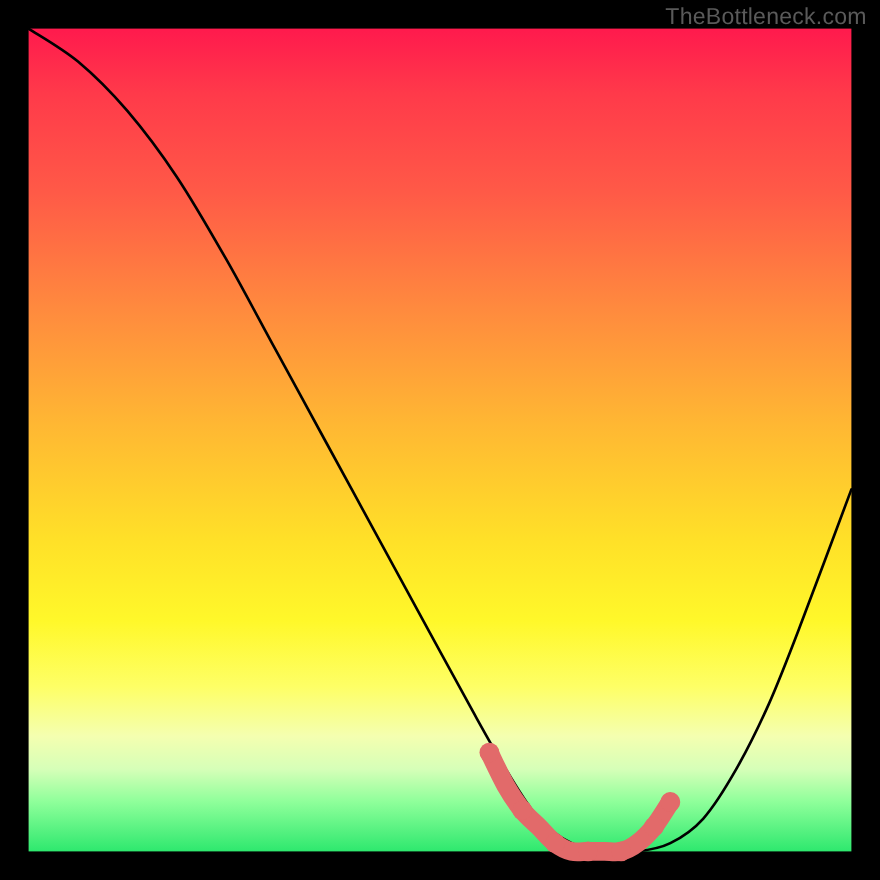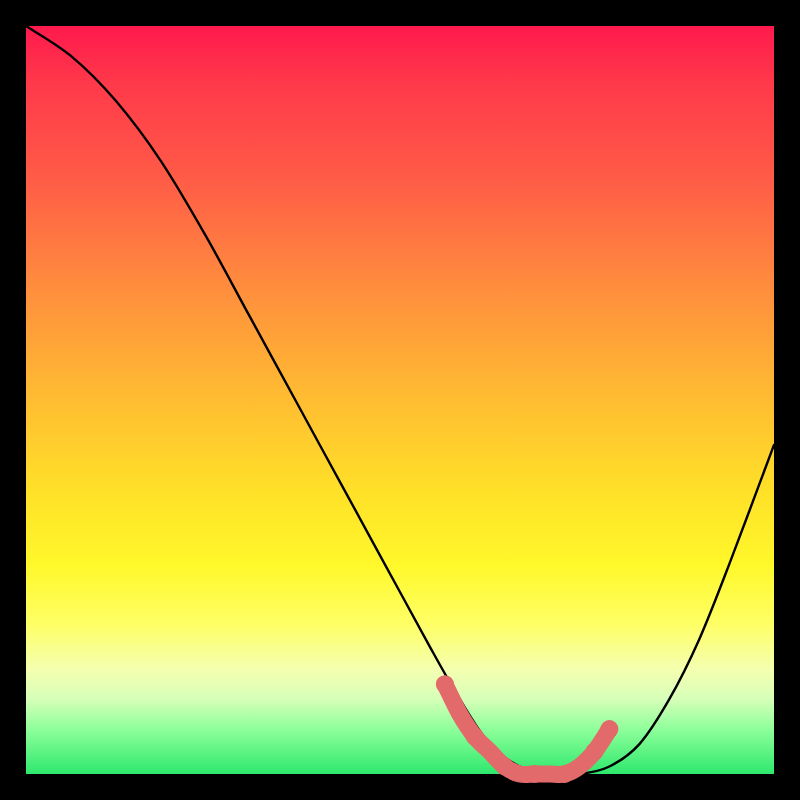--- a/index.html
+++ b/index.html
@@ -56,20 +56,21 @@
     width: 748px;
     height: 748px;
     overflow: visible;
   }
 </style>
 </head>
 <body>
 
 <div class="frame">
 
+  <div class="watermark">TheBottleneck.com</div>
 
   <div class="plot-area">
     <svg class="overlay" viewBox="0 0 748 748">
       <path id="curve-path" fill="none" stroke="#000" stroke-width="2.4" stroke-linecap="round" d="M 0.0 0.0 C 7.5 5.0, 29.9 17.5, 44.9 29.9 C 59.8 42.4, 74.8 57.3, 89.8 74.8 C 104.7 92.3, 119.7 112.2, 134.6 134.6 C 149.6 157.1, 164.6 183.3, 179.5 209.4 C 194.5 235.6, 209.4 264.3, 224.4 291.7 C 239.4 319.1, 254.3 346.6, 269.3 374.0 C 284.2 401.4, 299.2 428.9, 314.2 456.3 C 329.1 483.7, 344.1 511.1, 359.0 538.6 C 374.0 566.0, 391.5 598.4, 403.9 620.8 C 416.4 643.3, 423.9 657.0, 433.8 673.2 C 443.8 689.4, 453.8 706.9, 463.8 718.1 C 473.7 729.3, 483.7 735.5, 493.7 740.5 C 503.7 745.5, 513.6 746.8, 523.6 748.0 C 533.6 749.2, 543.5 749.2, 553.5 748.0 C 563.5 746.8, 573.5 745.5, 583.4 740.5 C 593.4 735.5, 603.4 729.3, 613.4 718.1 C 623.3 706.9, 633.3 690.7, 643.3 673.2 C 653.3 655.7, 663.2 635.8, 673.2 613.4 C 683.2 590.9, 690.7 571.0, 703.1 538.6 C 715.6 506.1, 740.5 438.8, 748.0 418.9"></path>
       <g id="markers">
           <path d="M 418.9 658.2 C 421.4 663.2, 428.9 679.4, 433.8 688.2 C 438.8 696.9, 443.8 704.4, 448.8 710.6 C 453.8 716.8, 458.8 720.6, 463.8 725.6 C 468.7 730.5, 473.7 736.8, 478.7 740.5 C 483.7 744.3, 488.7 746.8, 493.7 748.0 C 498.7 749.2, 503.7 748.0, 508.6 748.0 C 513.6 748.0, 518.6 748.0, 523.6 748.0 C 528.6 748.0, 533.6 749.2, 538.6 748.0 C 543.5 746.8, 548.5 744.3, 553.5 740.5 C 558.5 736.8, 563.5 731.8, 568.5 725.6 C 573.5 719.3, 580.9 706.9, 583.4 703.1" fill="none" stroke="#e26a6a" stroke-width="17" stroke-linecap="round" stroke-linejoin="round"></path>
           <circle cx="418.9" cy="658.2" r="9" fill="#e26a6a"></circle>
           <circle cx="448.8" cy="710.6" r="9" fill="#e26a6a"></circle>
           <circle cx="478.7" cy="740.5" r="9" fill="#e26a6a"></circle>
           <circle cx="508.6" cy="748.0" r="9" fill="#e26a6a"></circle>

